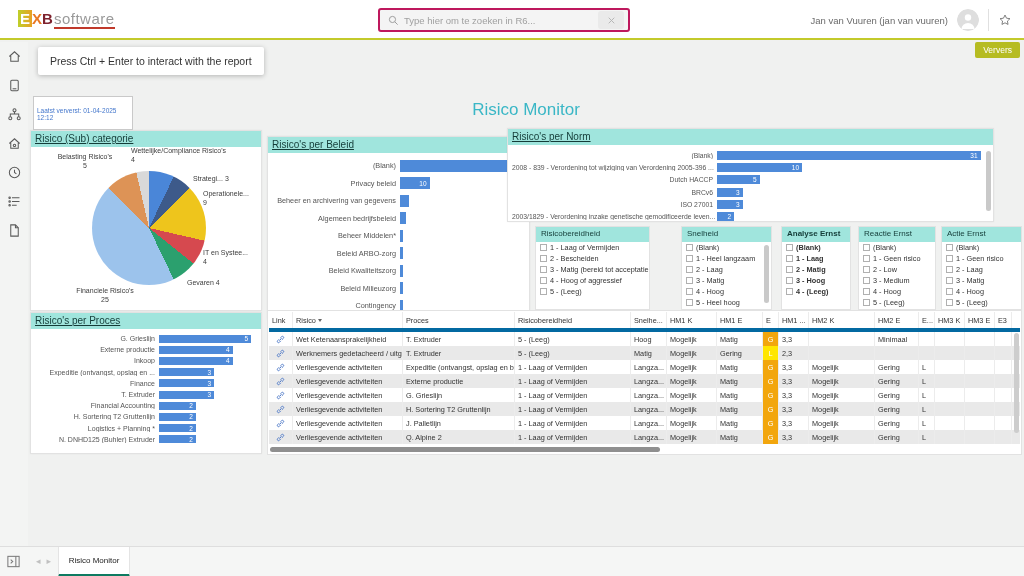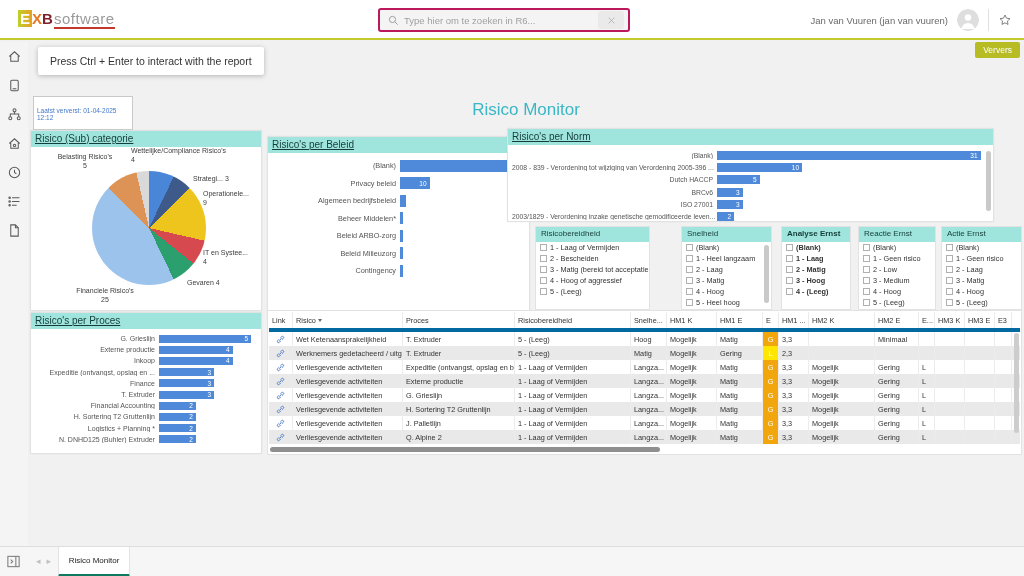--- a/index.html
+++ b/index.html
@@ -198,33 +198,45 @@
       </div>
       <div class="bar-row" style="height: 17.5px;">
         <div class="bar-label" style="width: 128px; font-size: 7.3px;">Privacy beleid</div>
         <div class="bar-area">
           <div class="bar" style="width: 29.5px; height: 12px; background: rgb(78, 138, 217);">
             <span class="bar-val">10</span>
           </div>
         </div>
       </div>
       <div class="bar-row" style="height: 17.5px;">
+        <div class="bar-label" style="width: 128px; font-size: 7.3px;">Beheer en archivering van gegevens</div>
+        <div class="bar-area">
+          <div class="bar" style="width: 8.85px; height: 12px; background: rgb(78, 138, 217);"></div>
+        </div>
+      </div>
+      <div class="bar-row" style="height: 17.5px;">
         <div class="bar-label" style="width: 128px; font-size: 7.3px;">Algemeen bedrijfsbeleid</div>
         <div class="bar-area">
           <div class="bar" style="width: 5.9px; height: 12px; background: rgb(78, 138, 217);"></div>
         </div>
       </div>
       <div class="bar-row" style="height: 17.5px;">
         <div class="bar-label" style="width: 128px; font-size: 7.3px;">Beheer Middelen*</div>
         <div class="bar-area">
           <div class="bar" style="width: 3px; height: 12px; background: rgb(78, 138, 217);"></div>
         </div>
       </div>
       <div class="bar-row" style="height: 17.5px;">
         <div class="bar-label" style="width: 128px; font-size: 7.3px;">Beleid ARBO-zorg</div>
+        <div class="bar-area">
+          <div class="bar" style="width: 3px; height: 12px; background: rgb(78, 138, 217);"></div>
+        </div>
+      </div>
+      <div class="bar-row" style="height: 17.5px;">
+        <div class="bar-label" style="width: 128px; font-size: 7.3px;">Beleid Kwaliteitszorg</div>
         <div class="bar-area">
           <div class="bar" style="width: 3px; height: 12px; background: rgb(78, 138, 217);"></div>
         </div>
       </div>
       <div class="bar-row" style="height: 17.5px;">
         <div class="bar-label" style="width: 128px; font-size: 7.3px;">Beleid Milieuzorg</div>
         <div class="bar-area">
           <div class="bar" style="width: 3px; height: 12px; background: rgb(78, 138, 217);"></div>
         </div>
       </div>

